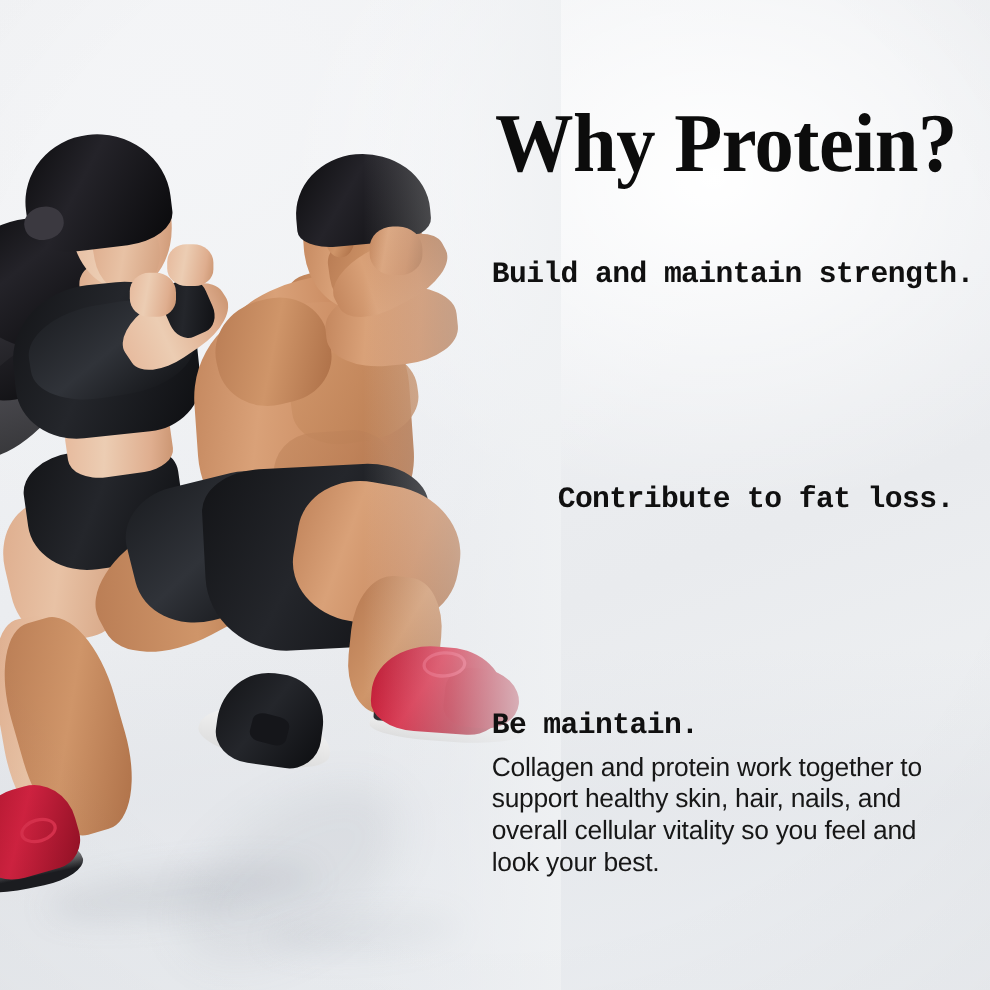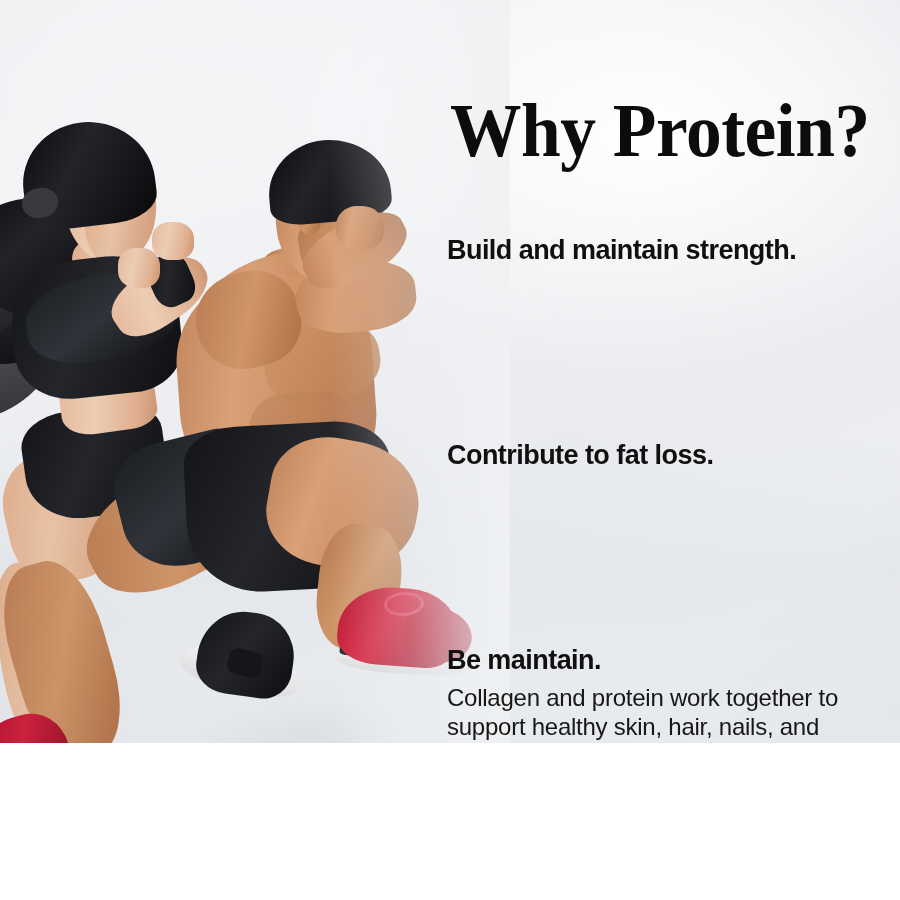--- a/index.html
+++ b/index.html
@@ -4,21 +4,21 @@
 <title>Why Protein?</title>
 <style>
   html, body {
     margin: 0;
     padding: 0;
     background: #ffffff;
   }
   #poster {
     position: relative;
     width: 900px;
-    height: 743px;
+    height: 900px;
     overflow: hidden;
     background: #0ea5e9;
     font-family: "Liberation Sans", sans-serif;
     -webkit-font-smoothing: antialiased;
   }
 
   
   .backdrop {
     position: absolute;
     inset: 0;
@@ -357,26 +357,26 @@
     font-size: 76px;
     line-height: 1;
     letter-spacing: -0.5px;
     color: #0c0c0c;
     transform: scaleX(0.94);
     transform-origin: left center;
     white-space: nowrap;
   }
   .section { position: absolute; left: 0; width: 420px; }
   .section-1 { top: 236px; }
-  .section-2 { top: 441px; }
+  .section-2 { top: 441px; text-align: right; }
   .section-3 { top: 646px; }
 
   .sec-head {
     margin: 0 0 8px 0;
-    font-family: Liberation Sans, sans-serif;
+    font-family: Liberation Mono, monospace;
     font-weight: 700;
     font-size: 27px;
     line-height: 1.08;
     letter-spacing: -0.55px;
     color: #101010;
     white-space: nowrap;
   }
   .sec-body {
     margin: 0;
     font-family: "Liberation Sans", sans-serif;

